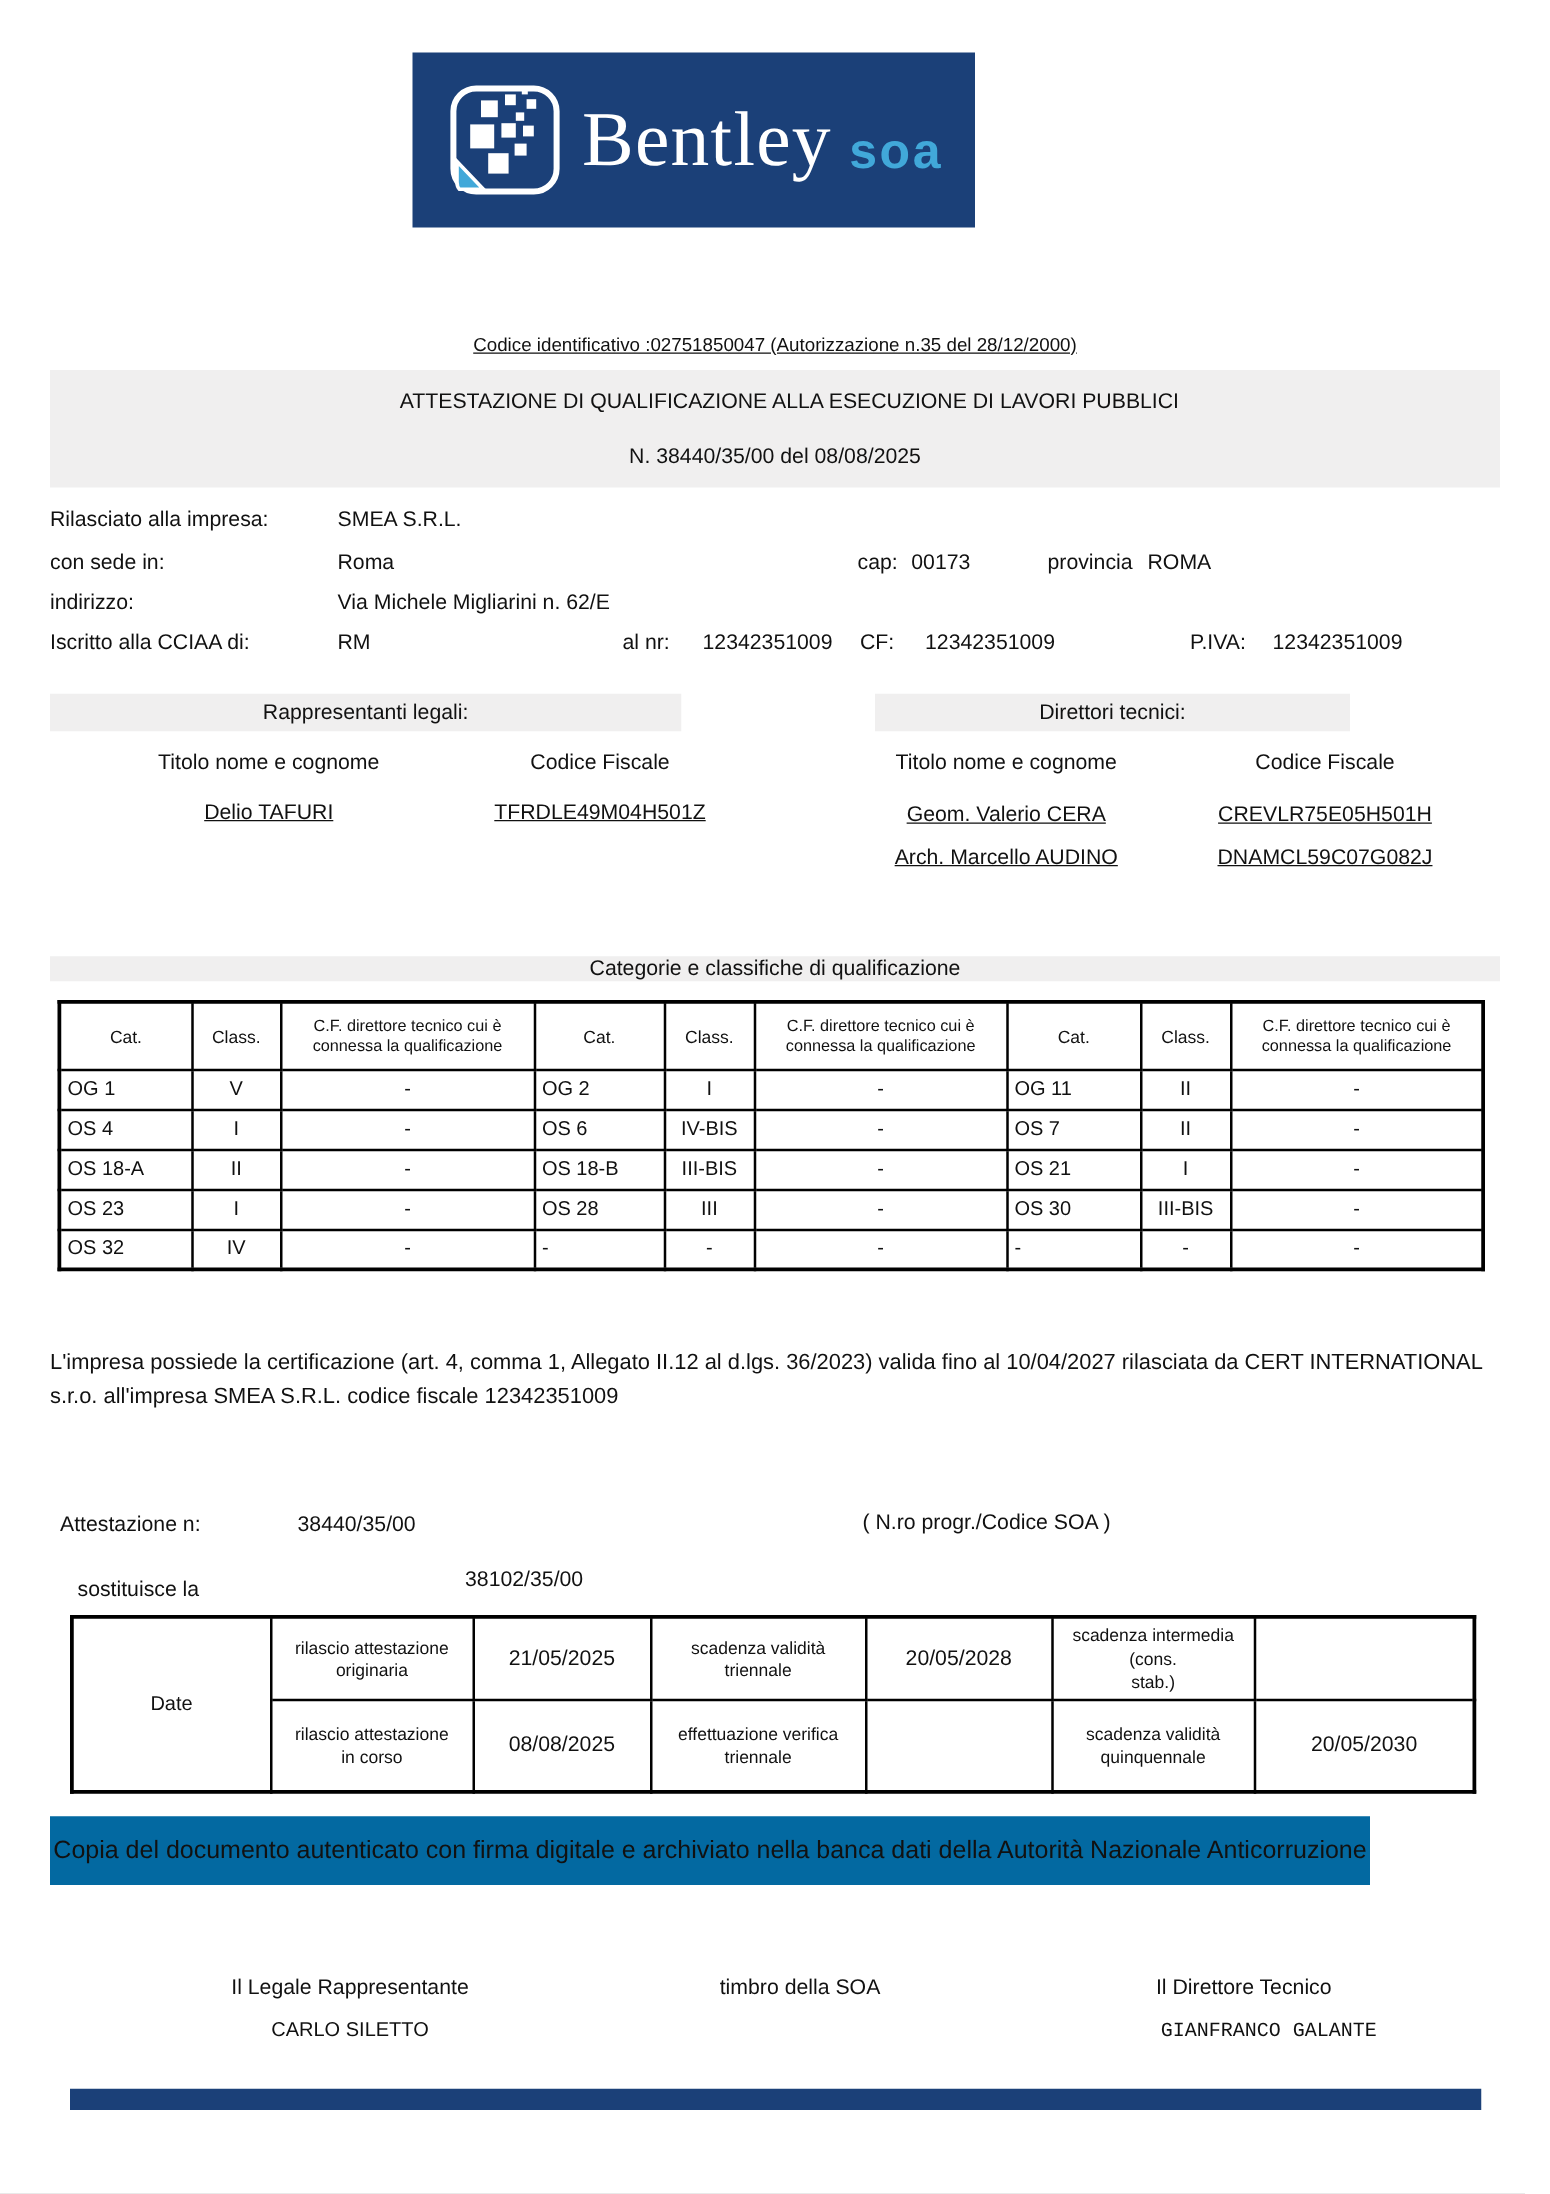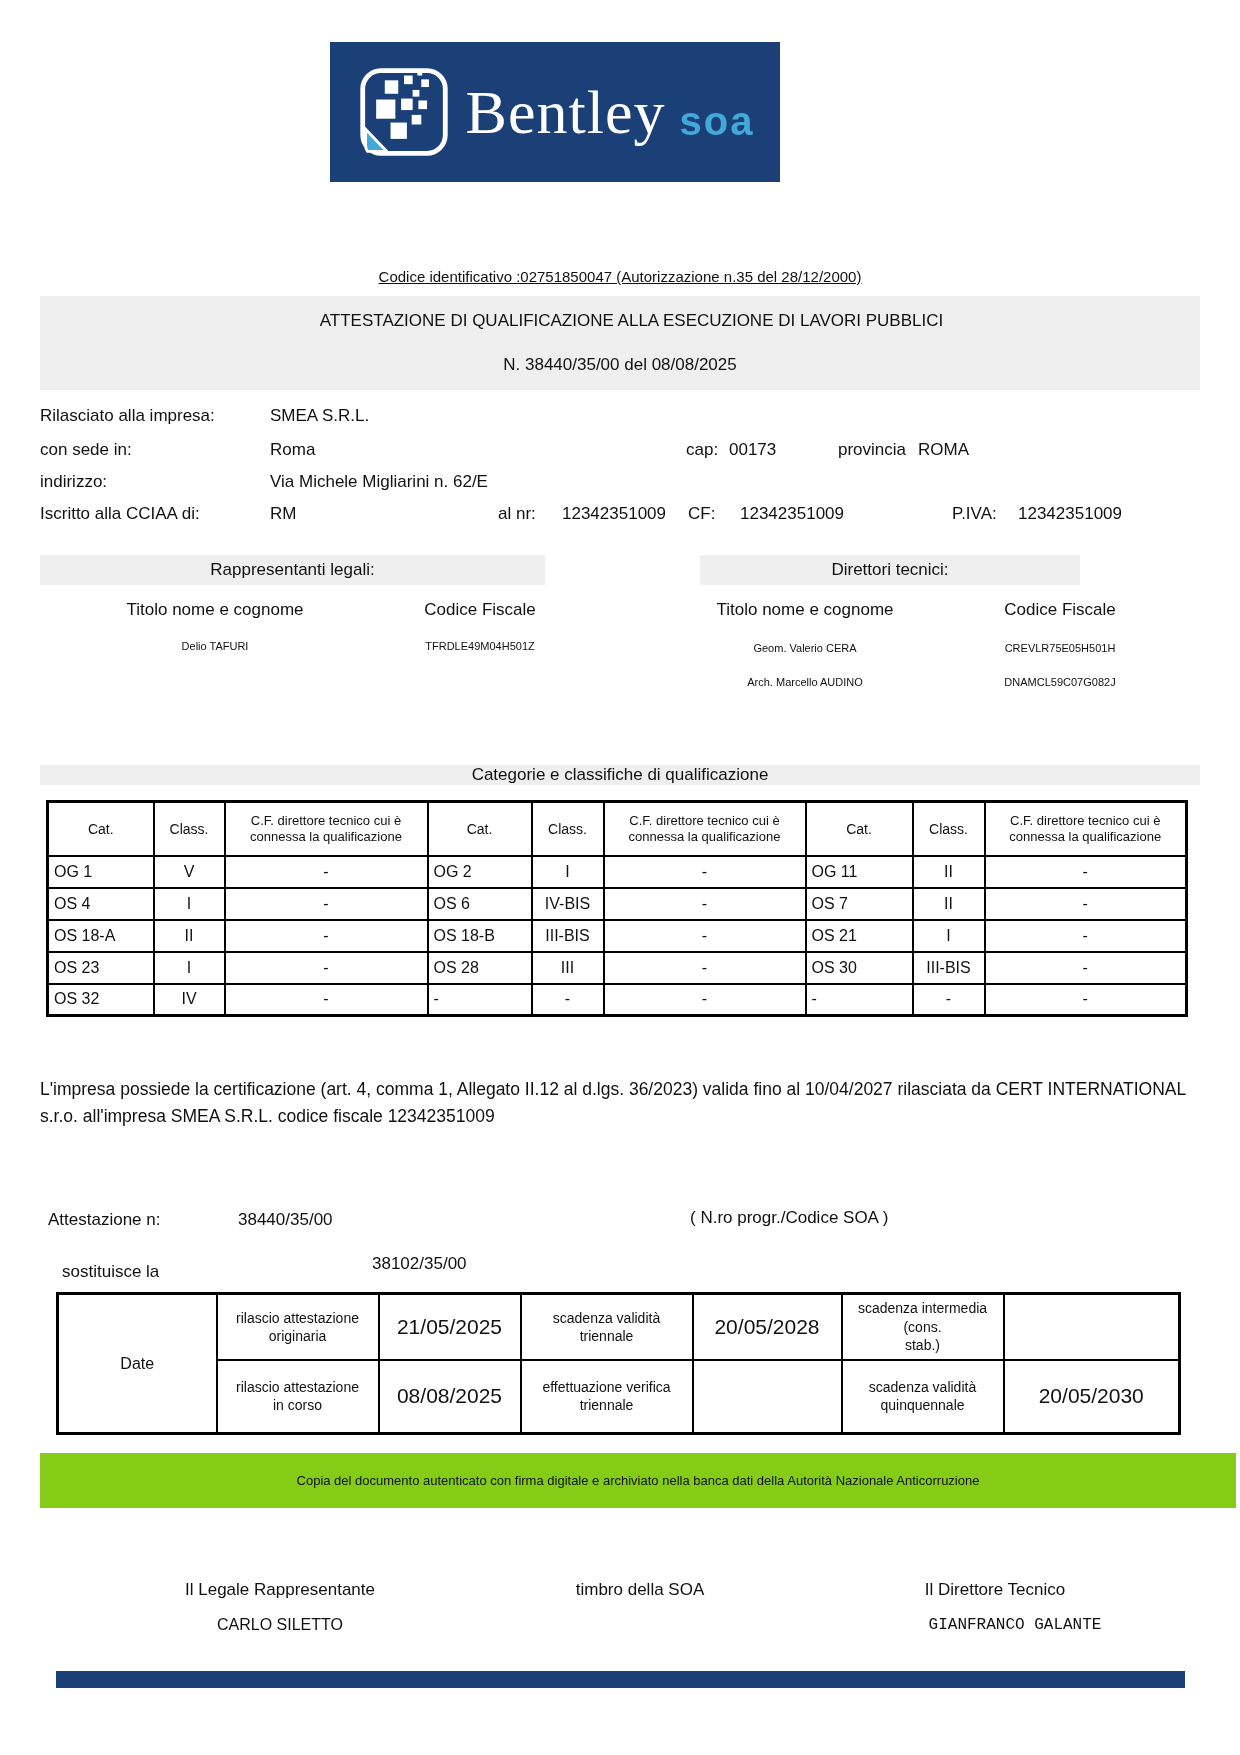--- a/index.html
+++ b/index.html
@@ -20,21 +20,21 @@
   .title-bar { left:40px; top:296px; width:1160px; height:94px; background:#f0efef;
                display:flex; flex-direction:column; align-items:center; justify-content:center; gap:24px; }
   .title-bar .t1 { font-size:17px;margin-left:23px; }
   .title-bar .t2 { font-size:17px; }
 
   .info-row { font-size:17px; }
 
   .sec-bar { height:30px; background:#f0efef; display:flex; align-items:center; justify-content:center;
              font-size:17px; }
   .colhead { font-size:17px; text-align:center; }
-  .person { font-size:11px; text-align:center; }
+  .person { font-size:17px; text-align:center;text-decoration:underline; }
 
   .qual-bar { left:40px; top:765px; width:1160px; height:20px; background:#f0efef;
               display:flex; align-items:center; justify-content:center; font-size:17px; }
 
   table.qual { left:46px; top:800px; width:1139px; border-collapse:collapse; table-layout:fixed;
                position:absolute; }
   table.qual td, table.qual th { border:2px solid #000; font-weight:normal; overflow:hidden; }
   table.qual { border:3px solid #000; }
   table.qual th.small { font-size:13px; line-height:1.25; text-align:center; padding:4px 6px; height:54px; }
   table.qual th.tiny { font-size:14px; text-align:center; }
@@ -44,28 +44,28 @@
   td.cfc  { text-align:center; font-size:15px; }
 
   .cert-par { left:40px; top:1076px; width:1165px; font-size:17.5px; line-height:1.55; }
 
   .att-lbl { font-size:17px; }
 
   table.dates { left:56px; top:1292px; width:1122px; border-collapse:collapse; table-layout:fixed;
                 position:absolute; border:3px solid #000; }
   table.dates td { border:2px solid #000; text-align:center; vertical-align:middle; }
   td.dlabel { font-size:14px; line-height:1.3; padding:2px 4px; }
-  td.dvalue { font-size:21px; }
+  td.dvalue { font-size:17px; }
   td.datecell { font-size:16px; }
   td.prewrap { white-space:pre-line; }
   tr.r1 td { height:66px; }
   tr.r2 td { height:74px; }
 
-  .copia-bar { left:40px; top:1453px; width:1196px; height:55px; background:#84cc16;
-               display:flex; align-items:center; justify-content:center; font-size:13px; }
+  .copia-bar { left:40px; top:1453px; width:1056px; height:55px; background:#0369a1;
+               display:flex; align-items:center; justify-content:center; font-size:20px; }
 
   .sig { text-align:center; }
   .sig-top { font-size:17px; }
   .sig-name { font-size:16px; }
 
   .bottom-bar { left:56px; top:1671px; width:1129px; height:17px; background:#1b4078; }
 </style>
 </head>
 <body>
 

